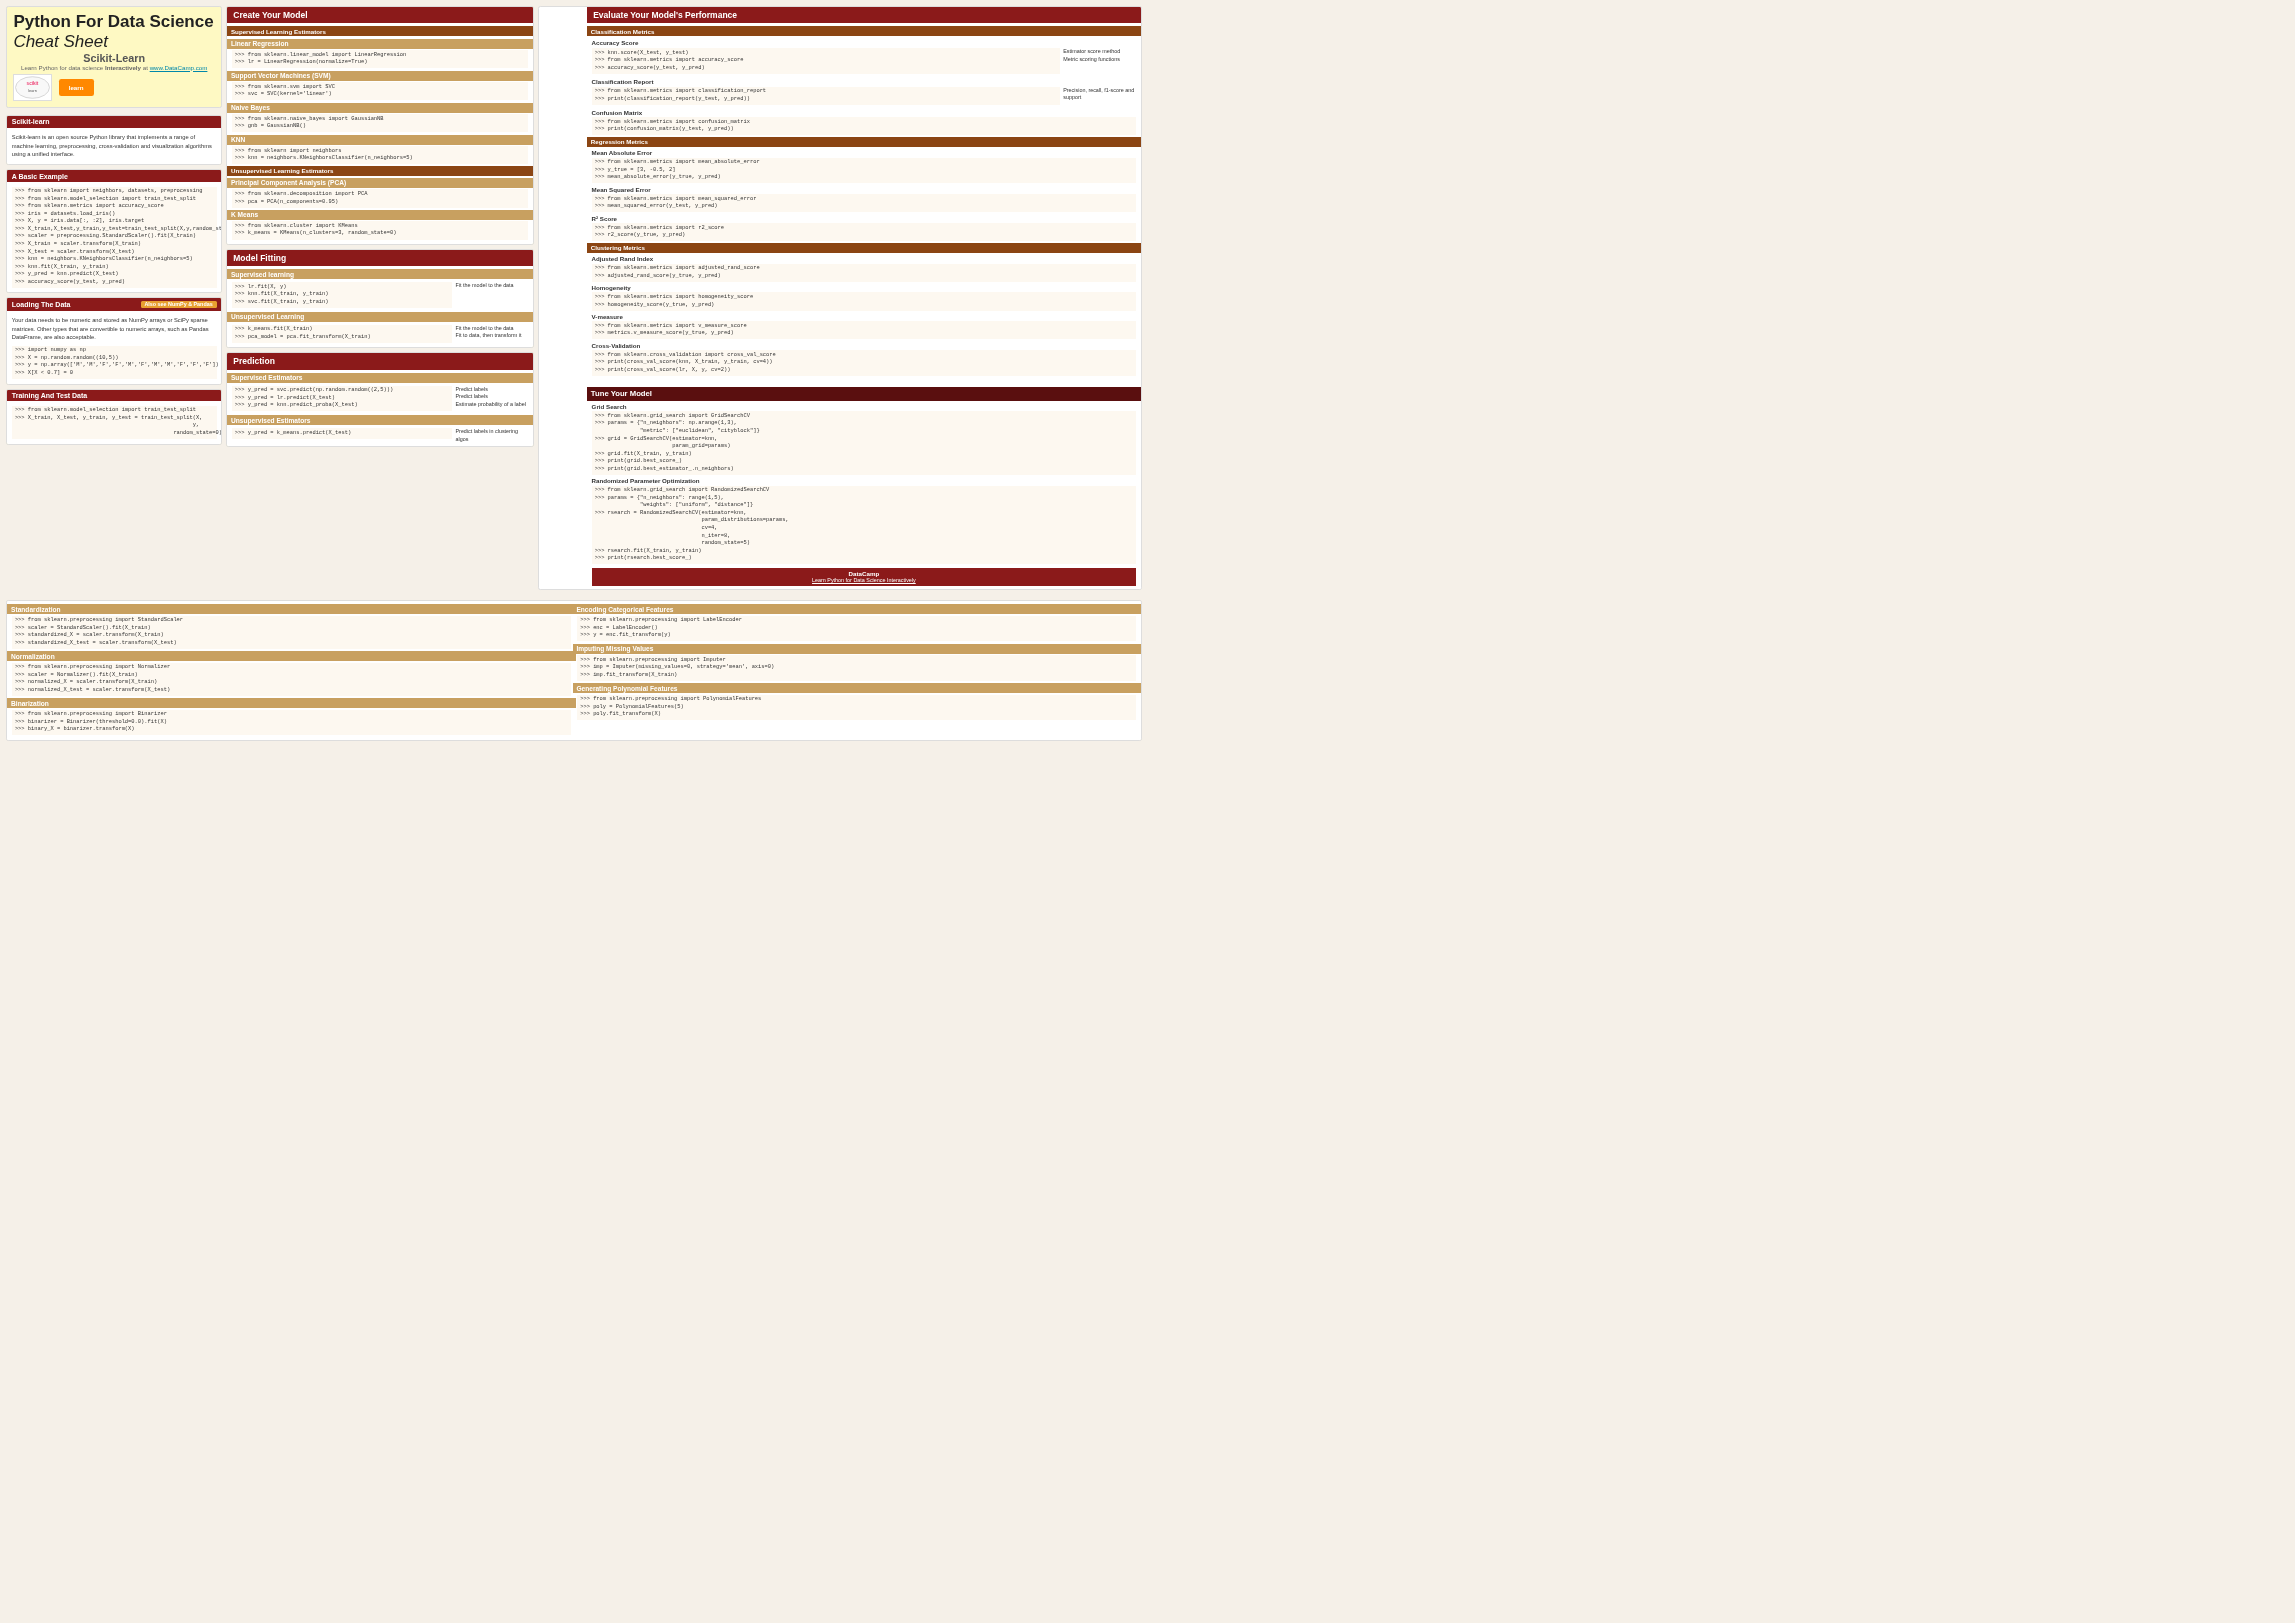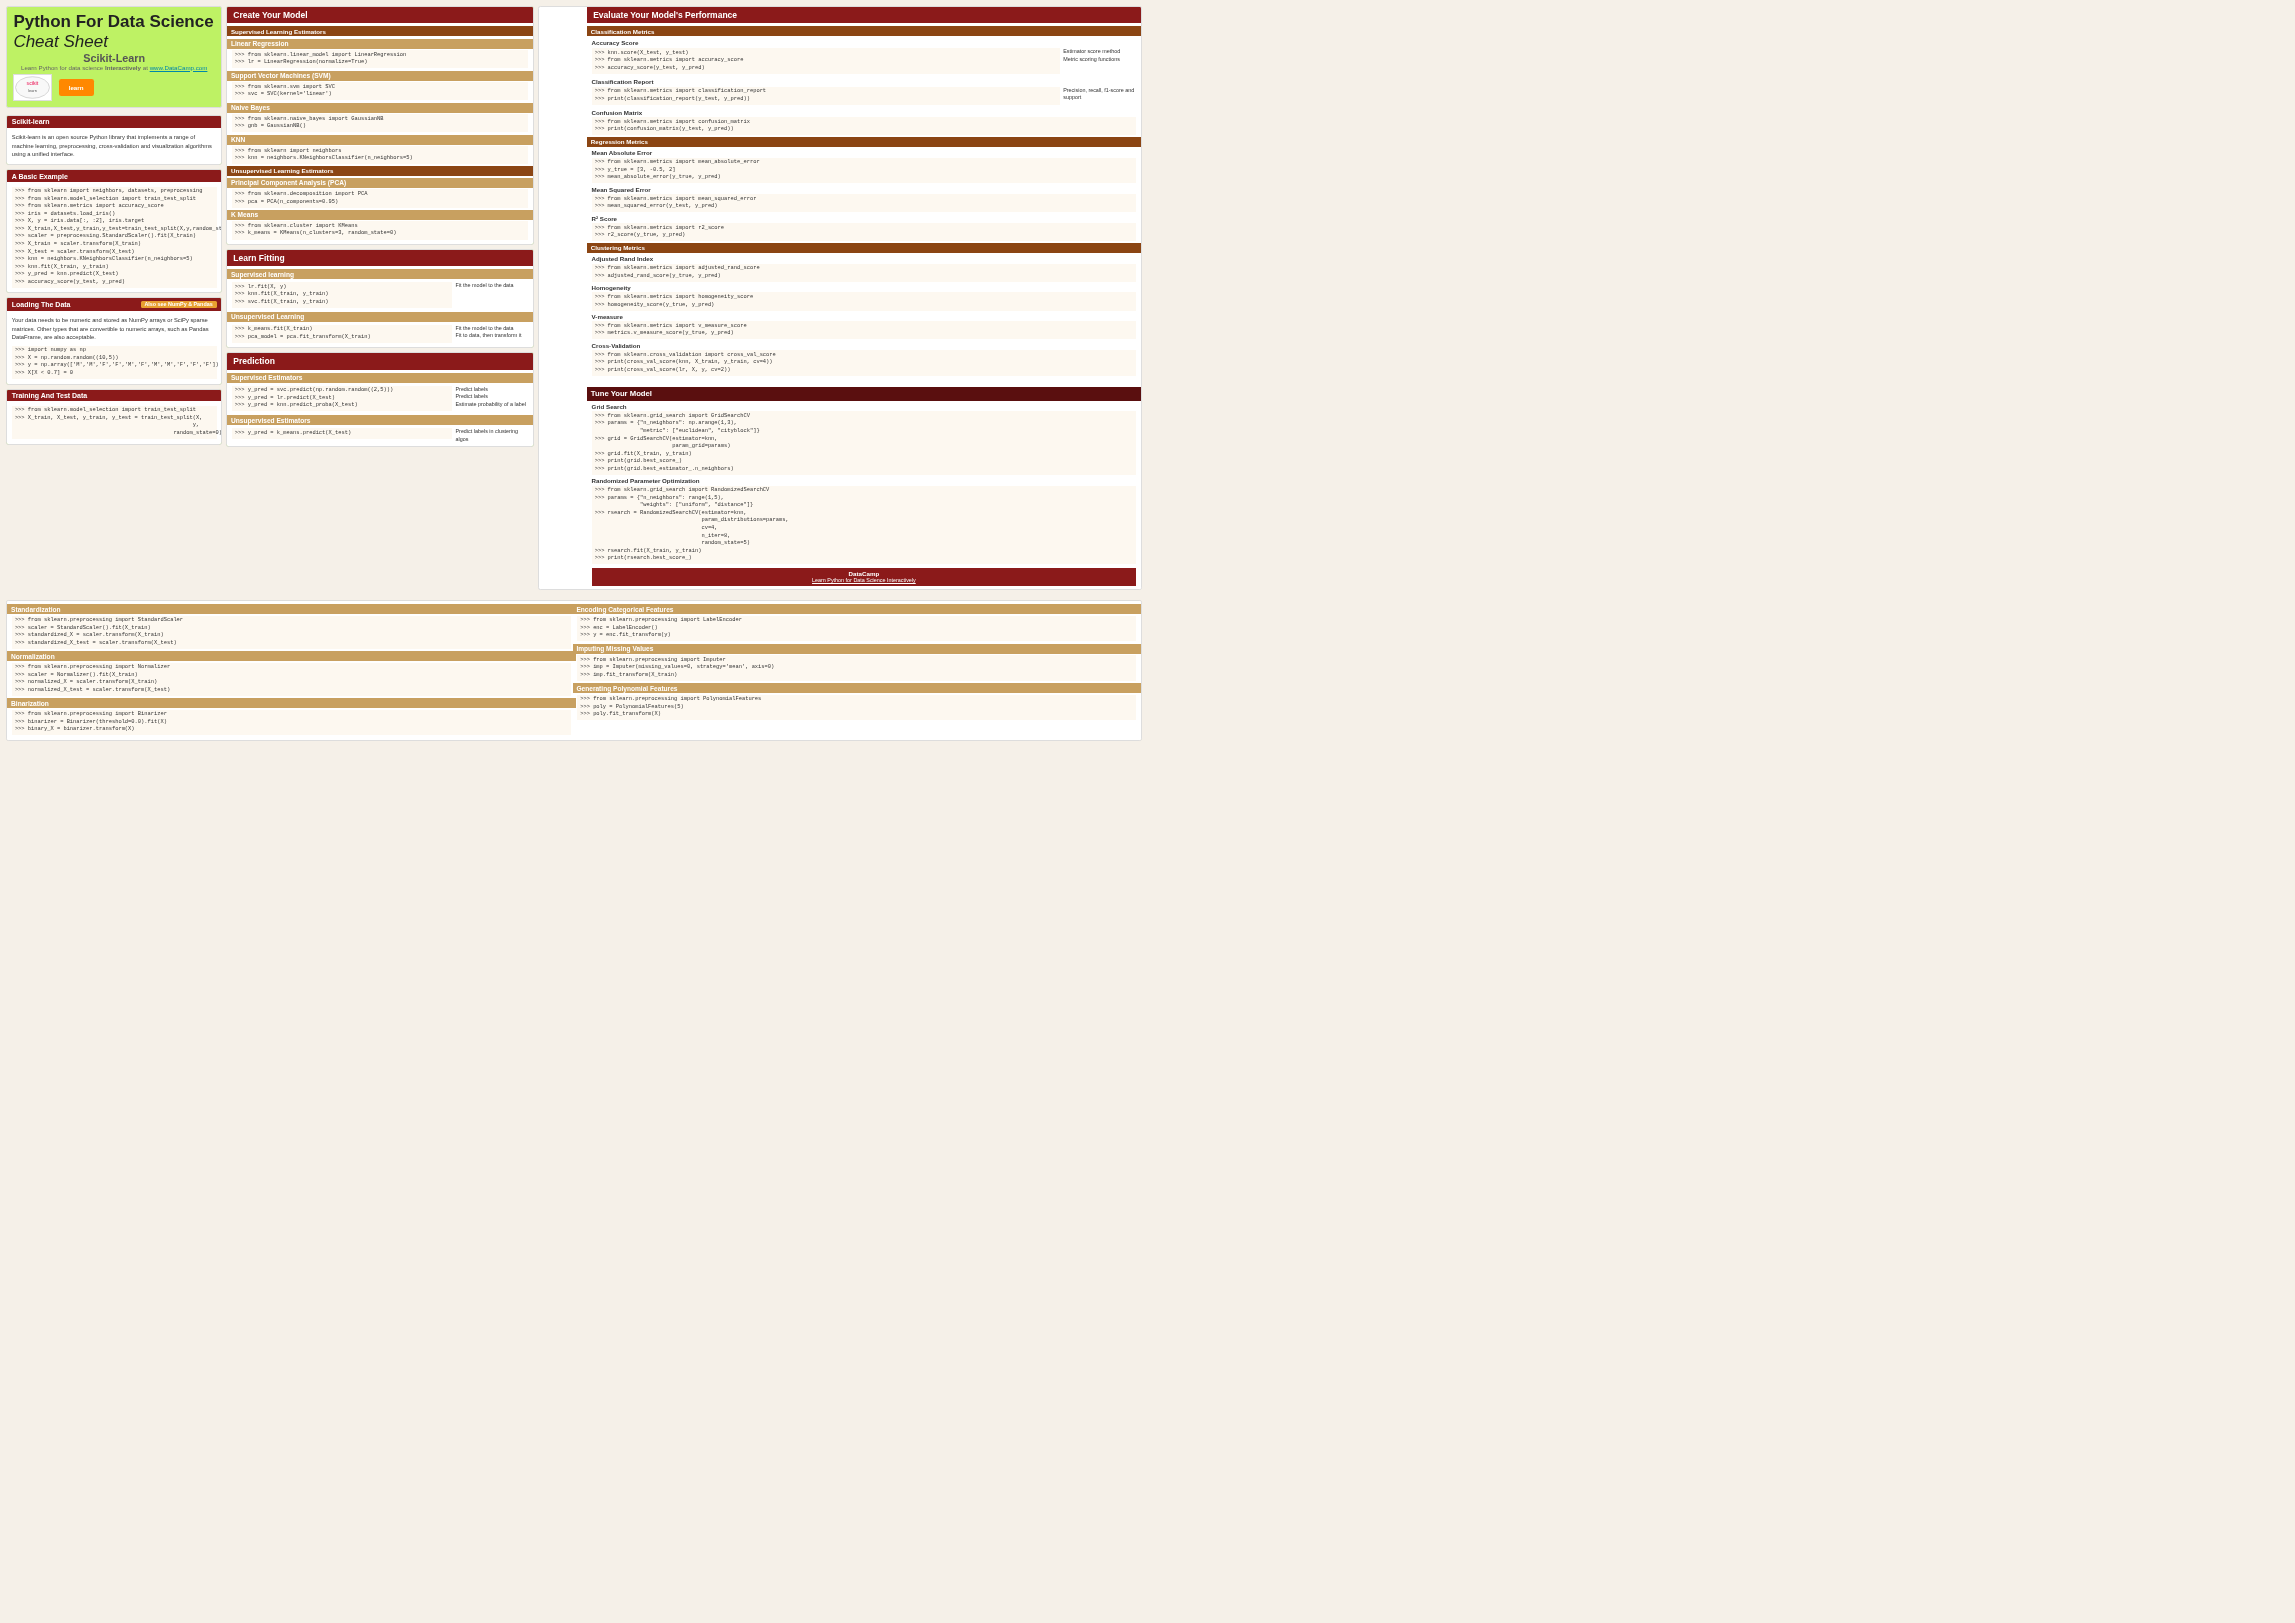--- a/index.html
+++ b/index.html
@@ -69,21 +69,21 @@
       display: block;
     }
     .page-tagline {
       font-size: 6.2px;
       text-align: center;
       color: #666;
     }
 
     
     .section-box {
-      background: #bef264;
+      background: #fef9c3;
       border: 0.8px solid #ddd;
       border-radius: 2.3px;
       overflow: hidden;
     }
     .section-header {
       background: #8b1a1a;
       color: #fff;
       font-weight: bold;
       font-size: 7px;
       padding: 2.3px 4.6px;
@@ -346,21 +346,21 @@
         <div class="code">&gt;&gt;&gt; from sklearn.decomposition import PCA
 &gt;&gt;&gt; pca = PCA(n_components=0.95)</div>
 
         <div class="sub-header">K Means</div>
         <div class="code">&gt;&gt;&gt; from sklearn.cluster import KMeans
 &gt;&gt;&gt; k_means = KMeans(n_clusters=3, random_state=0)</div>
       </div>
     </div>
 
     <div class="section-box">
-      <div class="main-section-header">Learn Fitting</div>
+      <div class="main-section-header">Model Fitting</div>
       <div class="section-body">
         <div class="sub-header">Supervised learning</div>
         <div class="code-note-row">
           <div class="code-block-part">
             <div class="code">&gt;&gt;&gt; lr.fit(X, y)
 &gt;&gt;&gt; knn.fit(X_train, y_train)
 &gt;&gt;&gt; svc.fit(X_train, y_train)</div>
           </div>
           <div class="note-part">Fit the model to the data</div>
         </div>

